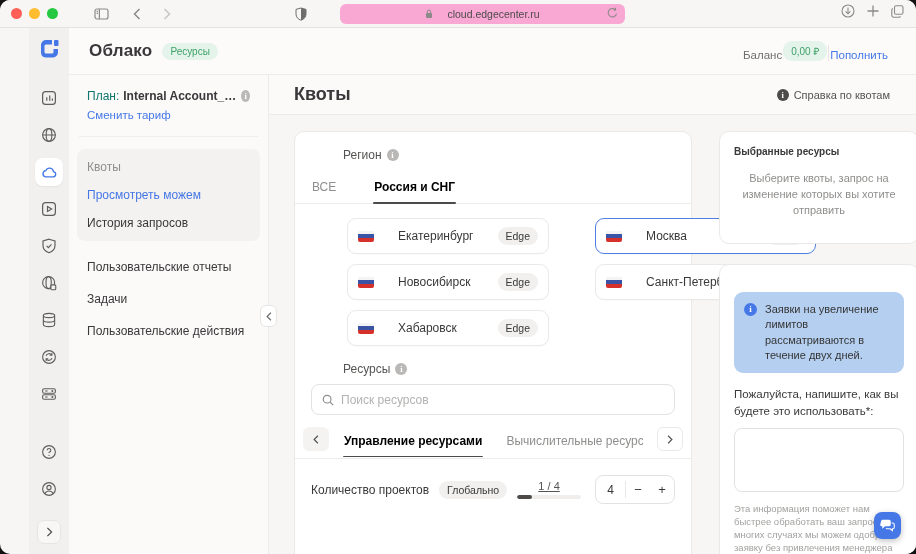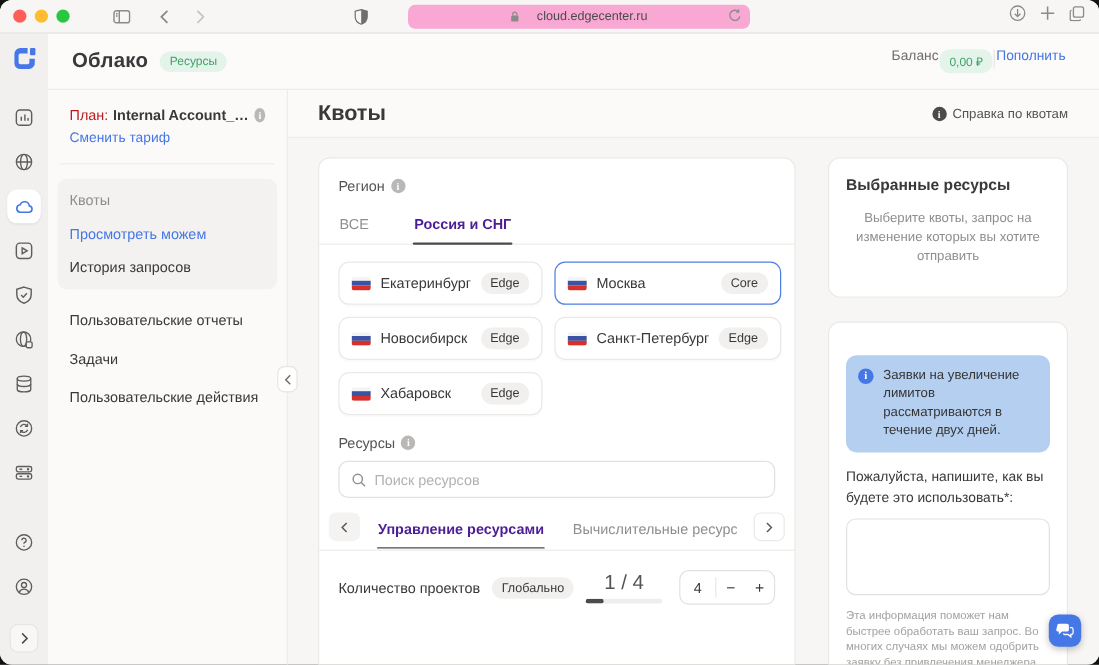--- a/index.html
+++ b/index.html
@@ -14,106 +14,106 @@
   .t-red { background:#ff5f57; } .t-yellow { background:#febc2e; } .t-green { background:#27c840; }
   .chrome-btn { color:#8b8a88; display:flex; align-items:center; justify-content:center; width:22px; height:20px; }
   .sidebar-toggle { margin-left:32px; }
   .nav-arrows { display:flex; gap:8px; margin-left:14px; color:#9b9a98; }
   .shield-btn { margin-left:112px; }
   .urlbar { position:absolute; left:340px; top:4px; width:285px; height:20px; background:#f9a8d4; border-radius:6px; display:flex; align-items:center; justify-content:center; gap:14px; font-size:10.5px; color:#4c4b4a; }
   .urlbar .reload { position:absolute; right:7px; top:3px; }
   .chrome-right { position:absolute; right:12px; top:4px; display:flex; gap:12px; align-items:center; color:#8b8a88; }
 
   
-  .app { display:flex; height:526px; }
+  .app { display:flex; height:526px;padding-left:29px; }
   .rail { width:40px; background:#f1f0ee; display:flex; flex-direction:column; align-items:center; padding-top:8px; flex:0 0 40px; }
   .rail .logo { width:26px; height:26px; margin-bottom:22px; }
   .rail-icon { width:28px; height:28px; display:flex; align-items:center; justify-content:center; margin-bottom:9px; border-radius:8px; color:#5f5e5c; }
   .rail-icon.active { background:#ffffff; color:#4577e6; box-shadow:0 1px 2px rgba(0,0,0,.06); }
   .rail-bottom { margin-top:auto; display:flex; flex-direction:column; align-items:center; }
   .expand-btn { width:24px; height:24px; border-radius:7px; background:#f8f7f6; border:1px solid #e6e5e3; display:flex; align-items:center; justify-content:center; color:#4c4b4a; margin:8px 0 10px; }
 
   .right-side { flex:1; display:flex; flex-direction:column; min-width:0; }
 
   
   .app-header { height:47px; background:#fcfbfa; border-bottom:1px solid #ececea; display:flex; align-items:center; padding:0 28px 0 20px; }
   .app-title { font-size:17px; font-weight:bold; color:#39383б; color:#39383a; letter-spacing:.2px; }
   .badge-green { background:#e4f4ea; color:#3fa16a; font-size:10px; border-radius:9px; padding:3px 8px; margin-left:10px; }
-  .header-right { margin-left:auto; display:flex; align-items:flex-start; gap:1px; font-size:11.5px; }
+  .header-right { margin-left:auto; display:flex; align-items:flex-end; gap:1px; font-size:11.5px; }
   .balance-label { color:#6f6e6c; }
   .vdivider { width:1px; height:16px; background:#e6e5e3; }
   .link { color:#4577e6; cursor:pointer; }
 
   .body-row { flex:1; display:flex; min-height:0; }
 
   
   .sidebar { width:200px; flex:0 0 200px; background:#fbfaf9; border-right:1px solid #ececea; position:relative; padding:12px 8px 0; font-size:12px; color:#39383a; }
   .plan-block { padding:0 10px; line-height:1.5; }
   .plan-line { display:flex; align-items:center; gap:4px; white-space:nowrap; }
-  .plan-label { color:#b91c1c; }
+  .plan-label { color:#0f766e; }
   .plan-value { font-weight:bold; color:#39383a; overflow:hidden; text-overflow:ellipsis; max-width:128px; }
   .change-tariff { font-size:11.5px; margin-top:2px; }
   .sidebar hr { border:none; border-top:1px solid #efeeec; margin:12px 2px; }
   .side-item { padding:9px 10px; border-radius:8px; cursor:pointer; }
   .side-group { background:#f3f2f0; border-radius:8px; padding:4px 0; margin:4px 0 10px; }
   .side-group .side-item { padding:7px 10px; }
   .muted { color:#8f8e8c; }
   .collapse-btn { position:absolute; right:-9px; top:230px; width:17px; height:22px; background:#fff; border:1px solid #e6e5e3; border-radius:6px; display:flex; align-items:center; justify-content:center; color:#6f6e6c; font-size:10px; z-index:4; }
 
   
   .main { flex:1; min-width:0; display:flex; flex-direction:column; background:#f7f6f4; }
   .main-header { height:40px; border-bottom:1px solid #ececea; background:#fbfaf9; display:flex; align-items:center; padding:0 26px 0 25px; flex:0 0 40px; }
   .page-title { font-size:18px; font-weight:bold; color:#39383a; }
   .help-link { margin-left:auto; display:flex; align-items:center; gap:5px; font-size:11px; color:#55545:2; color:#555452; }
   .content { flex:1; display:flex; gap:27px; padding:16px 26px 0 25px; overflow:hidden; }
 
   .card { background:#fff; border:1px solid #eae9e7; border-radius:10px; }
   .main-card { width:398px; flex:0 0 398px; height:500px; padding:16px; }
 
-  .section-label { display:flex; align-items:center; gap:5px; font-size:12px; color:#55545a; color:#555452; }
+  .section-label { display:flex; align-items:center; gap:5px; font-size:12px; color:#55545a; color:#555452;margin-left:32px; }
   .info-dot { width:12px; height:12px; border-radius:50%; background:#b9b8b6; color:#fff; font-size:8.5px; font-weight:bold; display:inline-flex; align-items:center; justify-content:center; font-family:"Liberation Serif", serif; }
   .info-dot.dark { background:#4c4b49; }
 
   .tabbar { display:flex; gap:36px; margin:12px -16px 0; padding:0 16px; border-bottom:1px solid #ececea; }
   .tab { font-size:12px; color:#8f8e8c; padding:6px 1px 9px; cursor:pointer; position:relative; white-space:nowrap; }
-  .tab.active { color:#4c1d95; font-weight:bold; }
+  .tab.active { color:#000000; font-weight:bold; }
   .tab.active::after { content:""; position:absolute; left:0; right:0; bottom:-1px; height:2px; background:#4c4b49; border-radius:1px; }
 
   .region-grid { display:grid; grid-template-columns:1fr 1fr; gap:10px; margin-top:14px; }
-  .region-card { height:36px; border:1px solid #eae9e7; border-radius:9px; display:flex; align-items:center; padding:0 10px; gap:8px; background:#fff; cursor:pointer; box-shadow:0 1px 1px rgba(0,0,0,.02); }
+  .region-card { height:36px; border:1px solid #eae9e7; border-radius:9px; display:flex; align-items:center; padding:0 10px; gap:24px; background:#fff; cursor:pointer; box-shadow:0 1px 1px rgba(0,0,0,.02);margin-left:36px; }
   .region-card.selected { border:1.5px solid #4f7fe2; }
   .flag { width:16px; height:11px; border-radius:2px; overflow:hidden; display:flex; flex-direction:column; box-shadow:0 0 0 1px rgba(0,0,0,.08) inset; flex:0 0 16px; }
   .flag i { flex:1; display:block; }
   .flag .w { background:#f4f4f4; } .flag .b { background:#3a53a4; } .flag .r { background:#d5312a; }
   .region-name { font-size:12px; color:#39383a; flex:1; overflow:hidden; white-space:nowrap; text-overflow:ellipsis; }
   .pill { background:#f1f0ee; color:#39383a; font-size:10.5px; border-radius:10px; padding:3px 8px; white-space:nowrap; }
 
   .search-box { margin-top:8px; height:31px; border:1px solid #e3e2e0; border-radius:8px; display:flex; align-items:center; padding:0 10px; gap:7px; background:#fff; }
   .search-box input { border:none; outline:none; flex:1; font-size:12px; color:#39383a; font-family:"Liberation Sans", sans-serif; background:transparent; }
   .search-box input::placeholder { color:#b3b2b0; }
 
   .res-tabs { display:flex; align-items:center; gap:14px; margin:12px -16px 0; padding:0 8px; border-bottom:1px solid #ececea; }
   .chev-btn { width:26px; height:24px; border-radius:6px; background:#f4f3f1; color:#55545a; color:#555452; display:flex; align-items:center; justify-content:center; font-size:11px; margin-bottom:7px; flex:0 0 26px; cursor:pointer; }
   .res-tabs .tabs-scroll { display:flex; gap:22px; overflow:hidden; flex:1; }
 
   .quota-row { display:flex; align-items:center; margin-top:16px; gap:10px; }
   .quota-name { font-size:12px; color:#39383a; white-space:nowrap; }
   .usage-wrap { margin-left:auto; margin-right:4px; width:94px; text-align:center; }
-  .usage-label { font-size:17px; color:#55545a; color:#555452; margin-bottom:3px; }
+  .usage-label { font-size:11px; color:#55545a; color:#555452; margin-bottom:3px;text-decoration:underline; }
   .usage-track { height:3.5px; border-radius:2px; background:#efeeec; overflow:hidden; }
   .usage-fill { height:100%; width:24%; background:#4c4b49; border-radius:2px; }
   .stepper { display:flex; align-items:center; height:29px; width:80px; border:1px solid #e3e2e0; border-radius:8px; background:#fff; flex:0 0 80px; }
   .stepper .value { flex:1; text-align:center; font-size:12px; color:#39383a; }
   .stepper .sep { width:1px; height:17px; background:#e9e8e6; }
   .step-btn { width:24px; text-align:center; font-size:13px; color:#39383a; cursor:pointer; }
 
   
   .right-col { width:200px; flex:0 0 200px; display:flex; flex-direction:column; gap:20px; }
   .panel-card { padding:14px; }
-  .panel-title { font-size:13px; font-weight:bold; color:#39383a; }
+  .panel-title { font-size:10px; font-weight:bold; color:#39383a; }
   .panel-desc { font-size:11px; color:#8f8e8c; text-align:center; line-height:1.45; margin:14px 0 10px; }
   .notice { display:flex; gap:8px; background:#b5cff0; border-radius:9px; padding:10px 10px; margin-top:13px; }
   .notice-icon { width:13px; height:13px; border-radius:50%; background:#4577e6; color:#fff; font-size:9px; font-weight:bold; font-family:"Liberation Serif", serif; display:flex; align-items:center; justify-content:center; flex:0 0 13px; margin-top:1px; }
   .notice-text { font-size:11px; color:#353535; line-height:1.4; }
   .field-label { font-size:11.5px; color:#39383a; line-height:1.45; margin-top:13px; }
   .req-card textarea { width:100%; height:64px; margin-top:8px; border:1px solid #e3e2e0; border-radius:8px; resize:none; outline:none; font-family:"Liberation Sans", sans-serif; font-size:11px; padding:7px; color:#39383a; }
   .helper { font-size:9.5px; color:#a3a2a0; line-height:1.38; margin-top:6px; }
 
   .chat-fab { position:absolute; right:15px; bottom:15px; width:27px; height:27px; border-radius:8px; background:#4577e6; display:flex; align-items:center; justify-content:center; box-shadow:0 2px 6px rgba(0,0,0,.25); cursor:pointer; z-index:9; }
 

